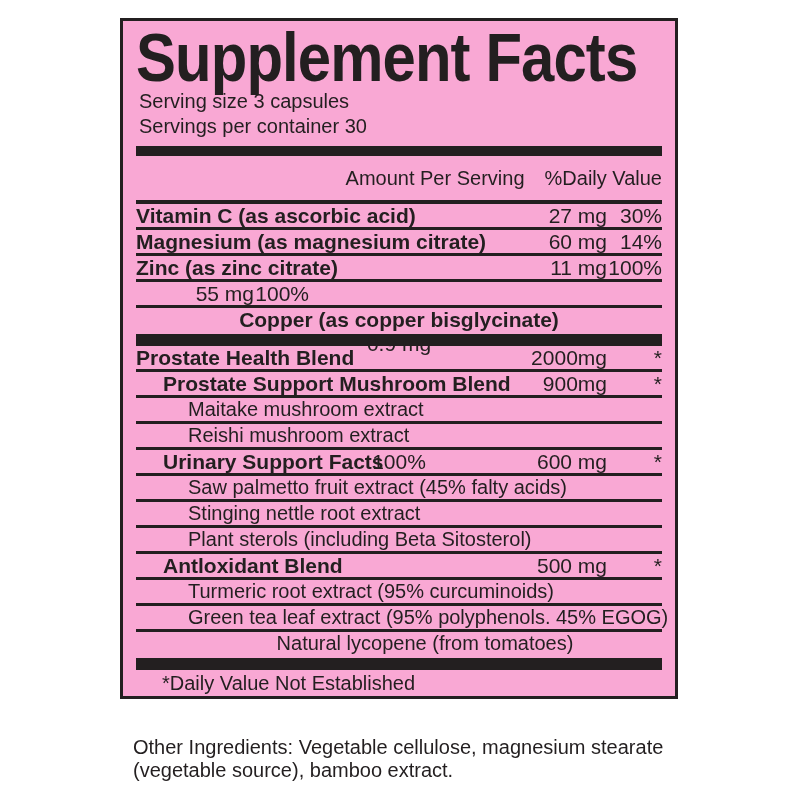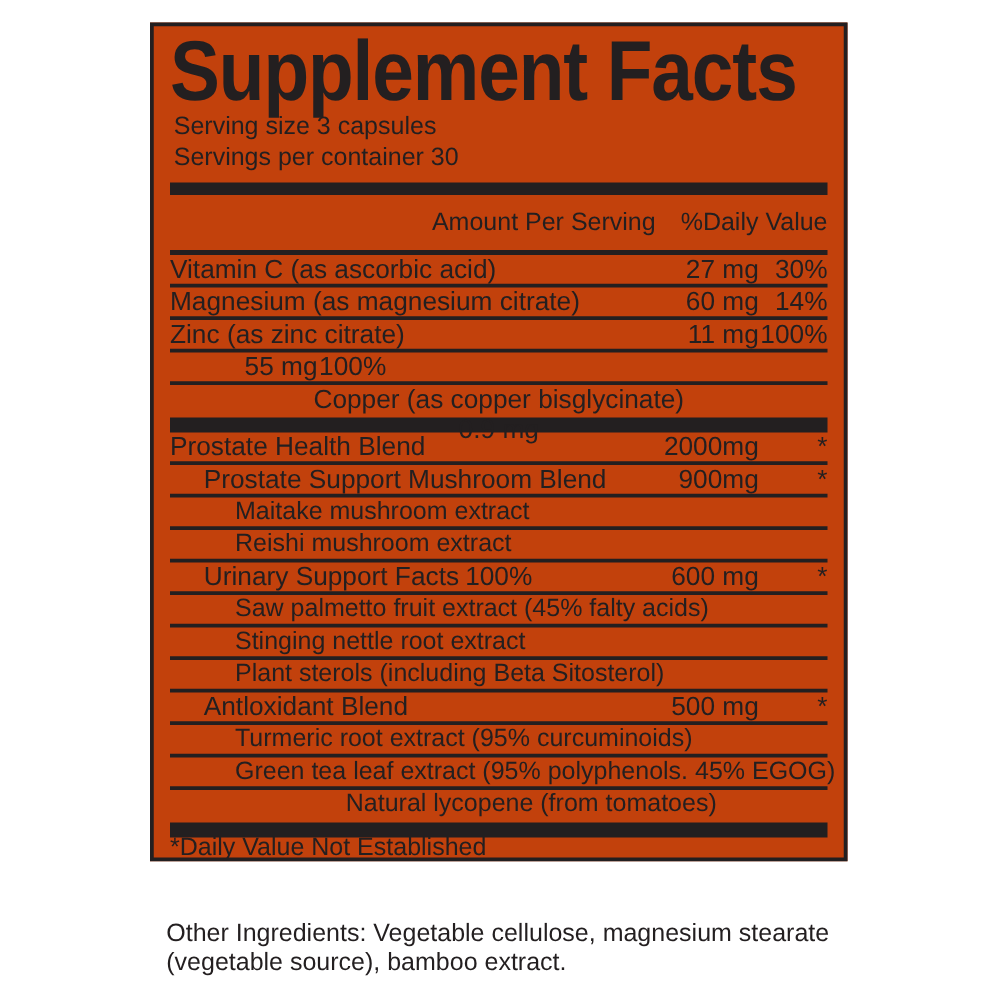--- a/index.html
+++ b/index.html
@@ -1,21 +1,21 @@
 <!DOCTYPE html>
 <html><head>
 <meta charset="utf-8">
 <style>
   * { margin:0; padding:0; box-sizing:border-box; }
   html,body { width:800px; height:800px; background:#ffffff; overflow:hidden; }
   body { font-family:"Liberation Sans", sans-serif; color:#231f20; position:relative; }
 
   .label-box{
     position:absolute; left:120px; top:18px; width:558px;
-    border:3px solid #231f20; background:#c2410c; padding:0 13px;
+    border:3px solid #231f20; background:#f9a8d4; padding:0 13px;
   }
 
   .title{
     font-weight:bold; font-size:68px; line-height:60px; height:62px;
     margin-top:6px; white-space:nowrap;
     transform:scaleX(0.88); transform-origin:left center;
     letter-spacing:-1px;
   }
 
   .serving{ font-size:20px; line-height:25px; padding-left:3px; }
@@ -29,28 +29,28 @@
     display:flex; justify-content:flex-end; align-items:center; gap:20px;
     height:44px; font-size:20px; white-space:nowrap;
   }
   .hdr-line{ height:4px; background:#231f20; width:100%; }
 
   .row{
     display:flex; align-items:center; height:26px;
     border-bottom:3px solid #231f20; white-space:nowrap;
   }
   .row.no-line{ border-bottom:none;flex-direction:column; }
-  .nm{ flex:1 1 auto; min-width:0; overflow:visible; font-weight:normal; font-size:21px; }
+  .nm{ flex:1 1 auto; min-width:0; overflow:visible; font-weight:bold; font-size:21px; }
   .nm.reg{ font-weight:normal; font-size:20px; }
   .ind1 .nm{ padding-left:27px; }
   .ind2 .nm{ padding-left:52px; }
   .amt{ flex:0 0 118px; text-align:right; font-size:21px; }
   .dv{ flex:0 0 55px; text-align:right; font-size:21px; }
 
-  .footnote{ height:16px; display:flex; align-items:center; font-size:20px; }
+  .footnote{ height:26px; display:flex; align-items:center; font-size:20px;margin-left:26px; }
 
   .other-ingredients{
     position:absolute; left:133px; top:736px; width:575px;
     font-size:20px; line-height:23px;
   }
 </style>
 </head>
 <body>
 
 <div class="label-box">

